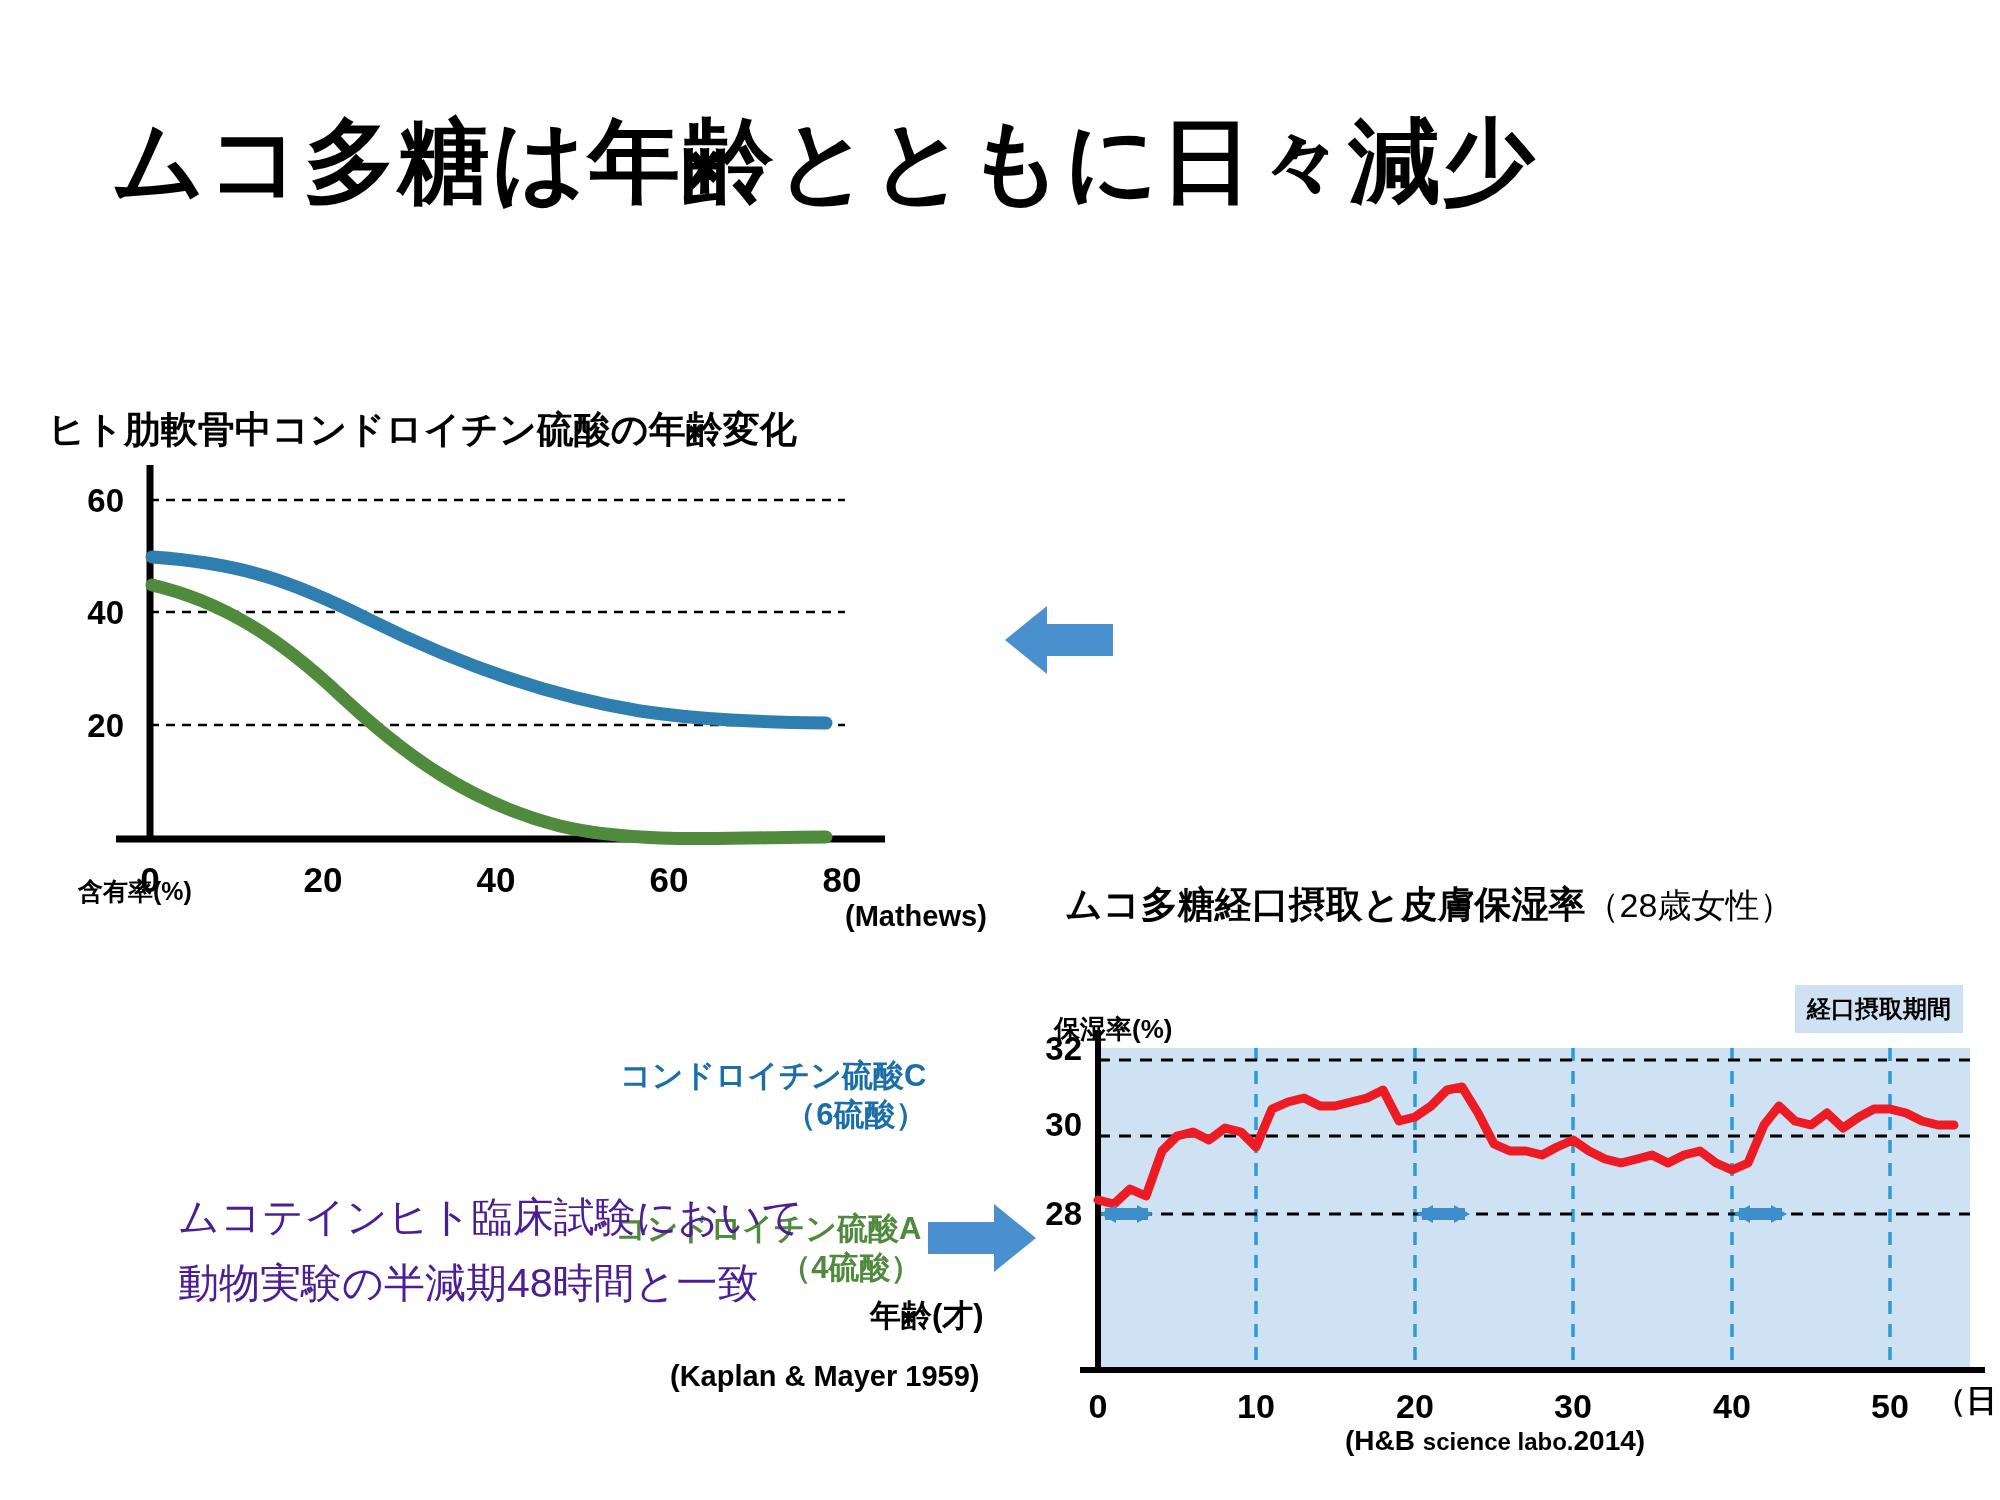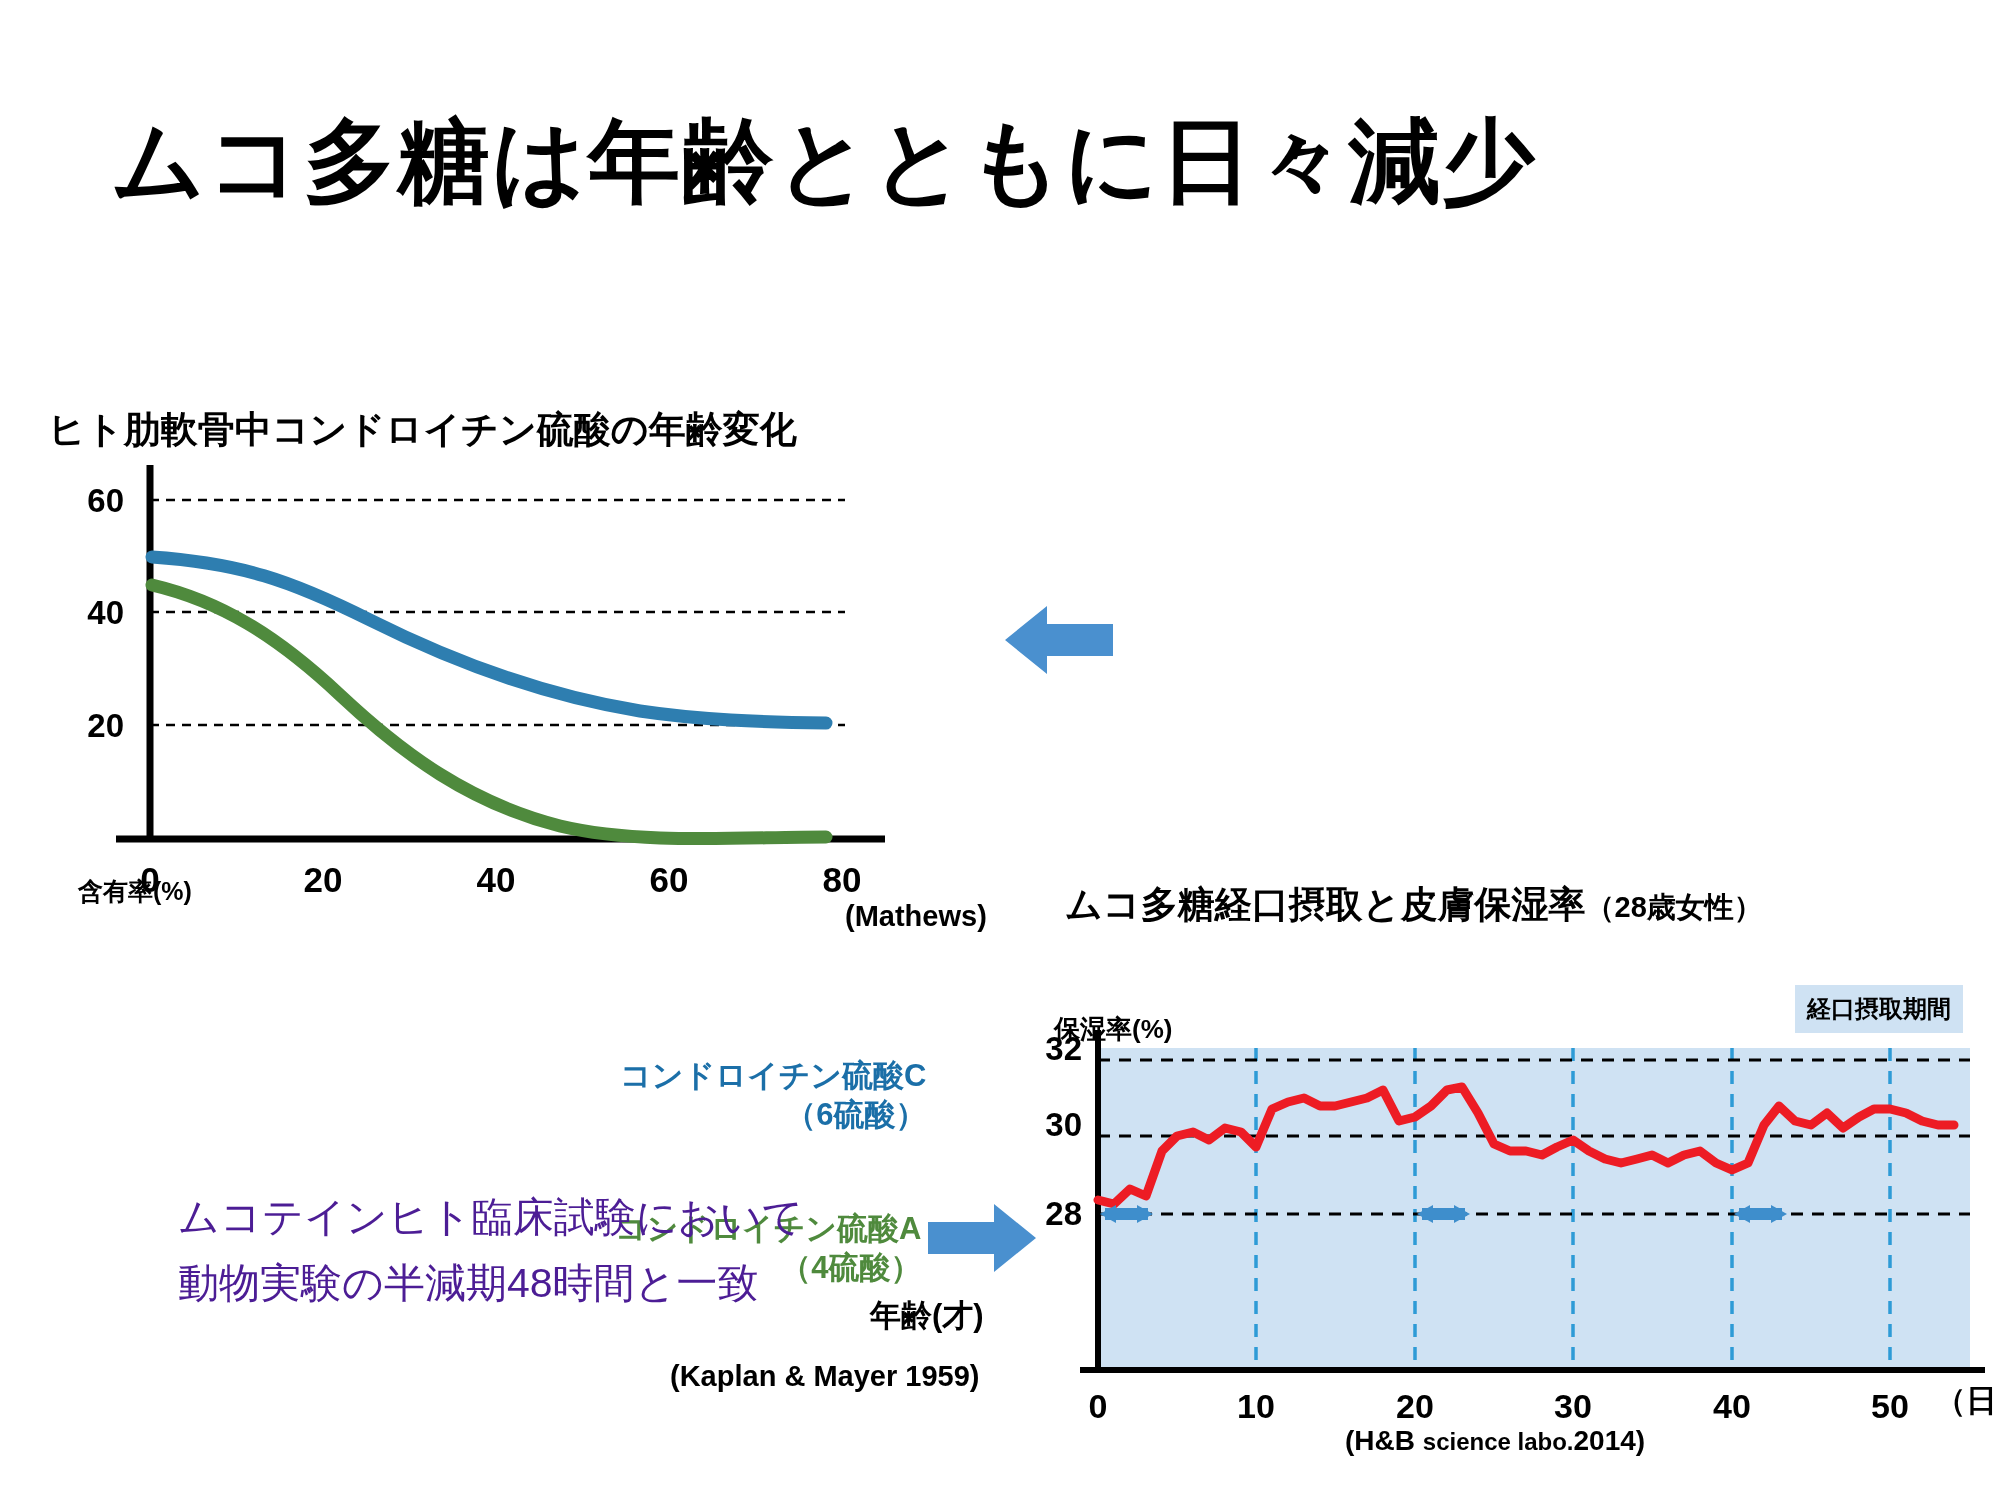--- a/index.html
+++ b/index.html
@@ -75,21 +75,21 @@
     font-size:41px; color:#4c1d95; line-height:1.6;
     white-space:nowrap;
   }
 
   
   #right-chart { position:absolute; left:1030px; top:880px; width:970px; height:600px; }
   #right-chart-title {
     position:absolute; left:35px; top:0;
     font-size:37px; font-weight:bold; white-space:nowrap;
   }
-  #right-chart-title .sub { font-size:29px; font-weight:bold; }
+  #right-chart-title .sub { font-size:34px; font-weight:normal; }
   #right-ylabel {
     position:absolute; left:24px; top:132px;
     font-size:26px; font-weight:bold; white-space:nowrap;
   }
   #intake-badge {
     position:absolute; left:765px; top:105px;
     background:#cfe2f3; color:#000;
     font-size:24px; font-weight:bold;
     padding:8px 12px;
     white-space:nowrap;

